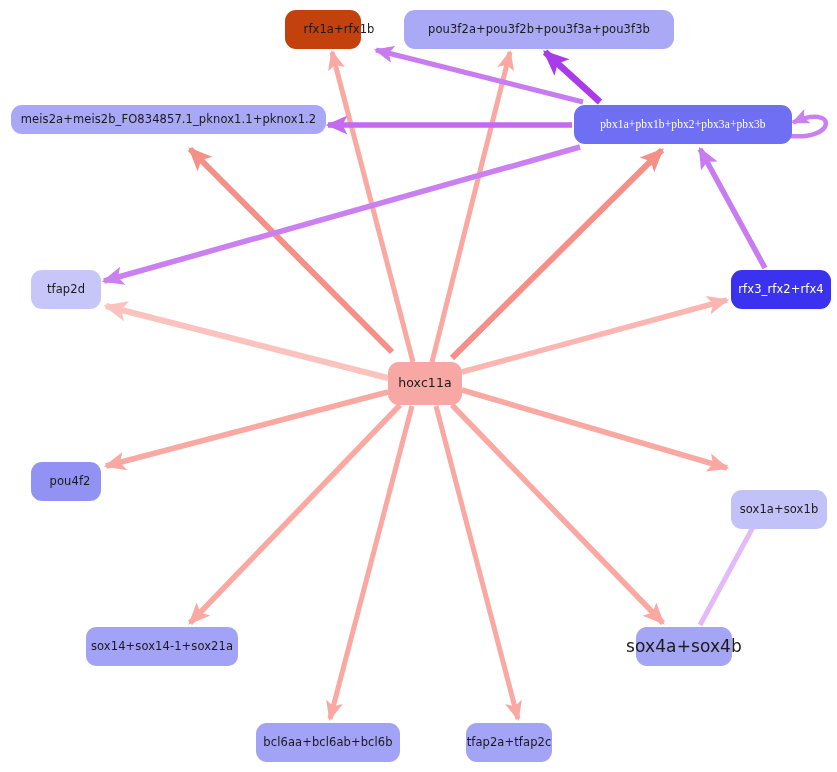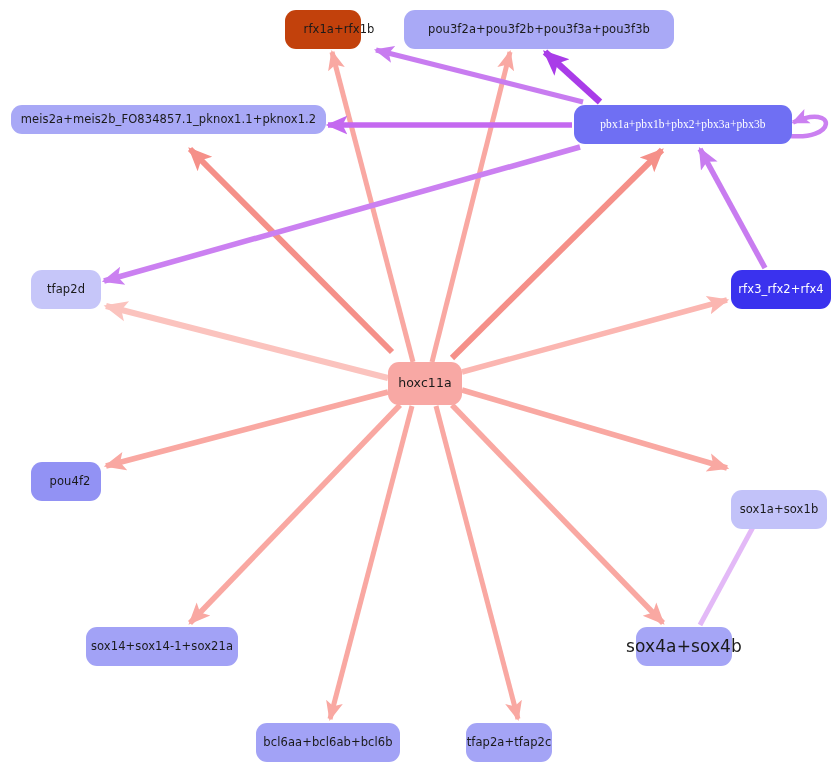--- a/index.html
+++ b/index.html
@@ -122,21 +122,21 @@
       </div>
       <div class="node" style="left: 31px; top: 462px; width: 70px; height: 39px; background: rgb(146, 146, 244); color: rgb(26, 26, 26); font-size: 11.5px; padding-left: 8px;">
         <span class="node-label">pou4f2</span>
       </div>
       <div class="node" style="left: 731px; top: 462px; width: 96px; height: 39px; background: rgb(194, 194, 249); color: rgb(26, 26, 26); font-size: 11.5px; margin-top: 28px;">
         <span class="node-label">sox1a+sox1b</span>
       </div>
       <div class="node" style="left: 636px; top: 627px; width: 96px; height: 39px; background: rgb(165, 165, 246); color: rgb(26, 26, 26); font-size: 17px;">
         <span class="node-label">sox4a+sox4b</span>
       </div>
-      <div class="node" style="left: 86px; top: 627px; width: 152px; height: 39px; background: rgb(162, 162, 246); color: rgb(26, 26, 26); font-size: 11.5px;">
+      <div class="node" style="left: 86px; top: 627px; width: 152px; height: 39px; background: rgb(162, 162, 246); color: rgb(26, 26, 26); font-size: 11.5px; border-radius: 10px;">
         <span class="node-label">sox14+sox14-1+sox21a</span>
       </div>
       <div class="node" style="left: 256px; top: 723px; width: 144px; height: 39px; background: rgb(162, 162, 246); color: rgb(26, 26, 26); font-size: 11.5px;">
         <span class="node-label">bcl6aa+bcl6ab+bcl6b</span>
       </div>
       <div class="node" style="left: 466px; top: 723px; width: 86px; height: 39px; background: rgb(164, 164, 246); color: rgb(26, 26, 26); font-size: 11.5px;">
         <span class="node-label">tfap2a+tfap2c</span>
       </div>
     </div>
 </div>

